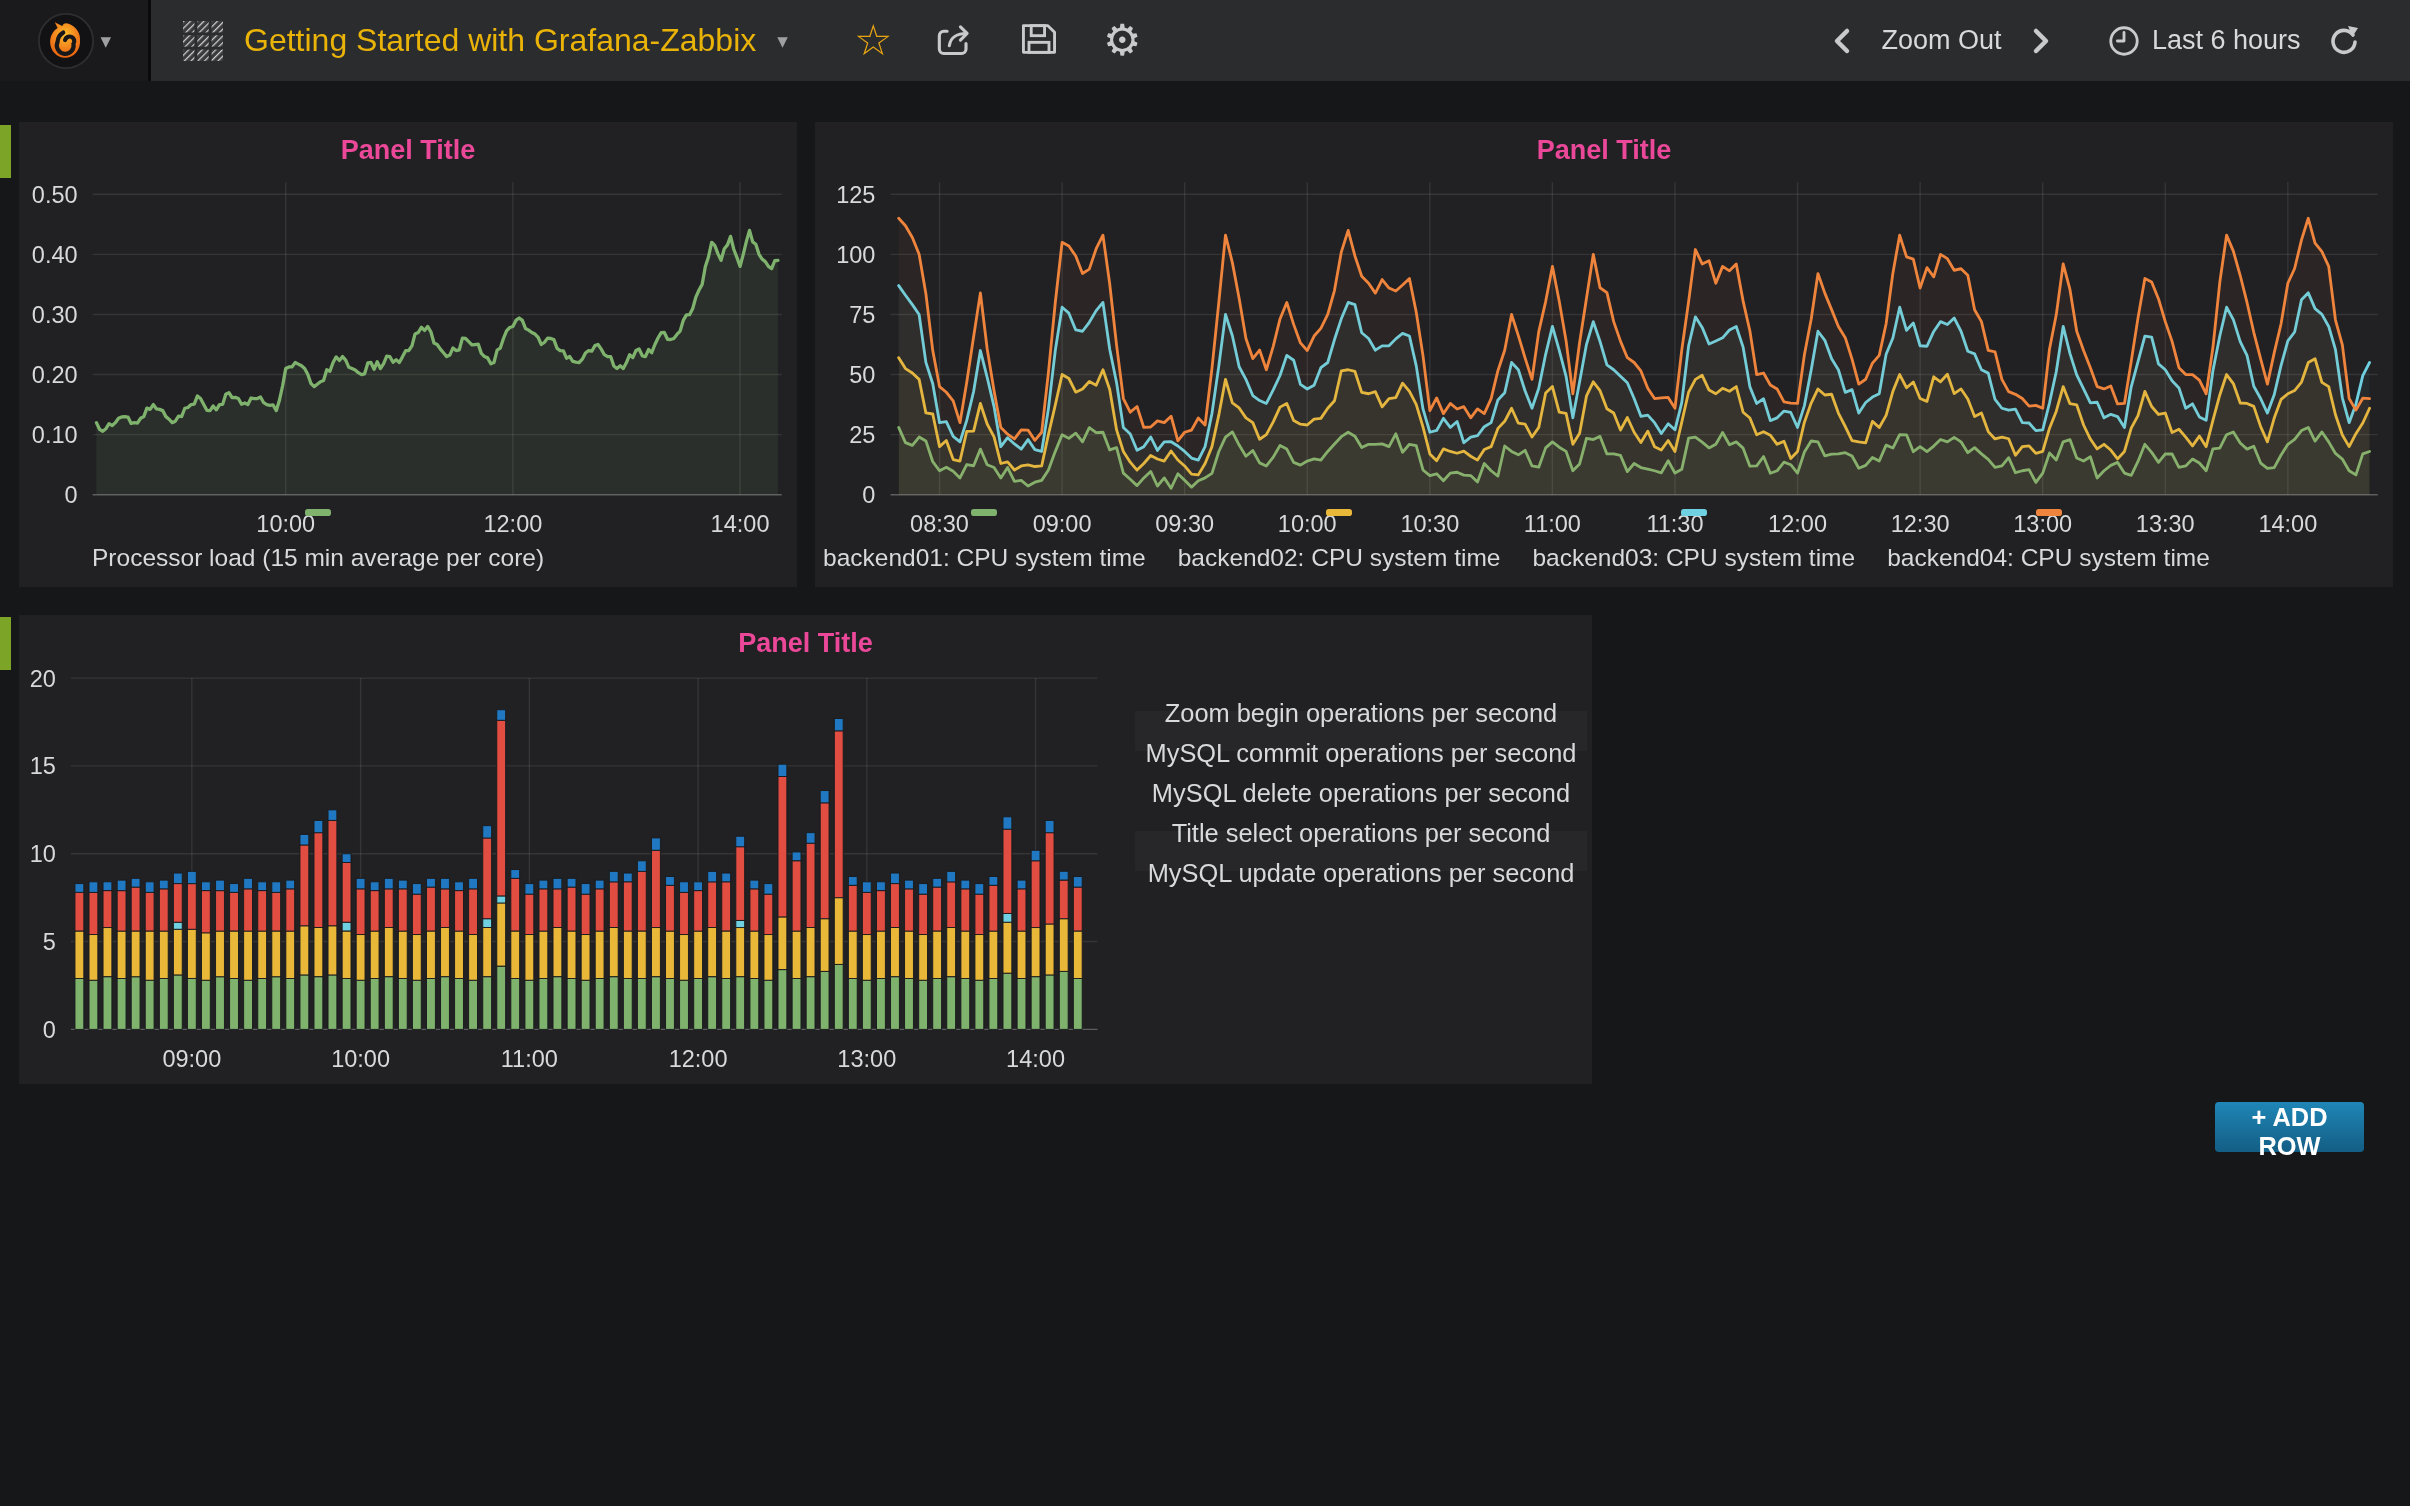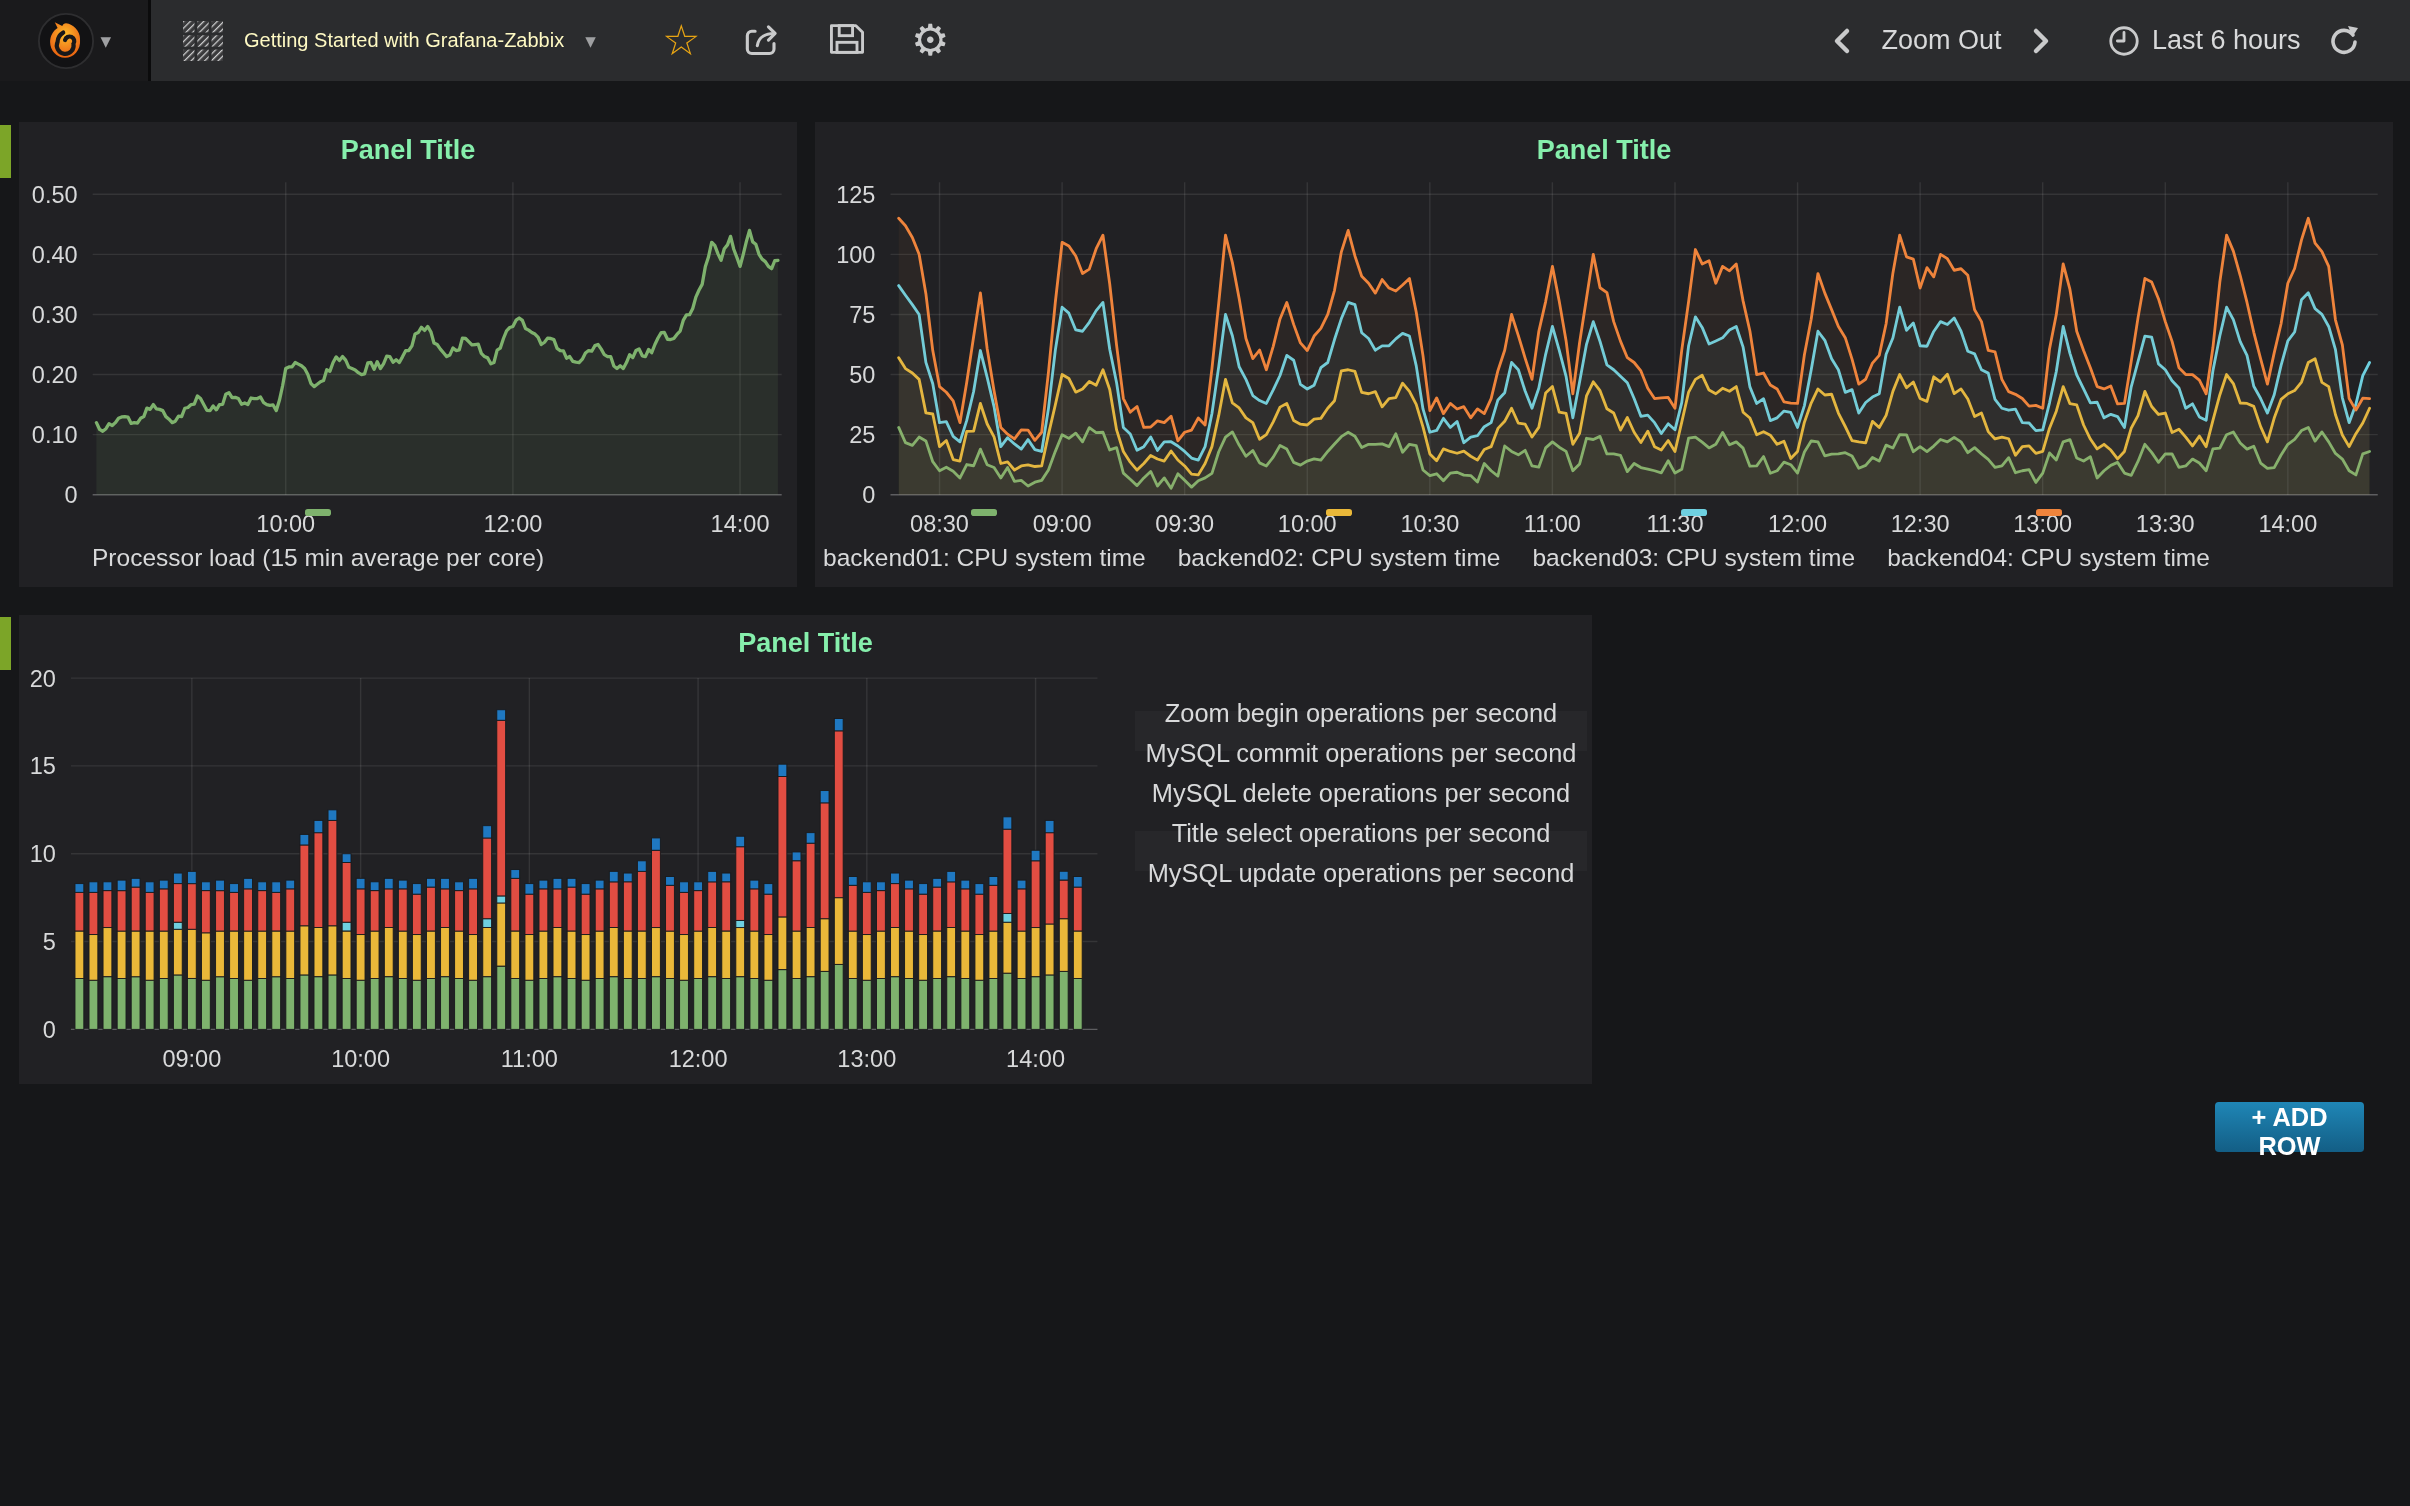--- a/index.html
+++ b/index.html
@@ -3,32 +3,32 @@
 <meta charset="utf-8">
 <style>
   html,body{margin:0;padding:0;background:#161719;font-family:"Liberation Sans",sans-serif;}
   #stage{position:relative;width:2411px;height:1507px;background:#161719;overflow:hidden;color:#D8D9DA;}
   svg text{font-family:"Liberation Sans",sans-serif;}
   
   .navbar{position:absolute;left:0;top:0;width:2411px;height:81px;background:#2B2C2E;display:flex;align-items:stretch;}
   .logo-block{width:148px;background:#1A1A1C;display:flex;align-items:center;justify-content:center;gap:5.6px;border-right:3.8px solid #0B0B0C;cursor:pointer;}
   .caret{color:#9FA0A2;font-size:21px;}
   .nav-main{display:flex;align-items:center;padding-left:32px;gap:21px;}
-  .dash-title{font-size:20px;color:#fef9c3;cursor:pointer;}
+  .dash-title{font-size:32px;color:#eab308;cursor:pointer;}
   .nav-icons{display:flex;align-items:center;gap:40px;margin-left:43px;}
   .nav-icon{width:43px;text-align:center;cursor:pointer;}
   .glyph-star{font-size:43px;color:#E7A413;line-height:81px;}
   .glyph-gear{font-size:43px;color:#C9CACB;line-height:81px;}
   .nav-right{margin-left:auto;display:flex;align-items:center;gap:24.5px;padding-right:50px;}
   .nav-right .lbl{font-size:27px;color:#D8D9DA;cursor:pointer;}
   .timegroup{display:flex;align-items:center;gap:11.3px;margin-left:28px;cursor:pointer;}
   
   .row-strip{position:absolute;left:0;width:11.3px;height:53px;background:#7CA528;cursor:pointer;}
   .panel{position:absolute;background:#212124;}
-  .panel-title{position:absolute;left:0;right:0;top:13px;text-align:center;font-size:27px;font-weight:bold;color:#86efac;cursor:pointer;}
+  .panel-title{position:absolute;left:0;right:0;top:13px;text-align:center;font-size:27px;font-weight:bold;color:#ec4899;cursor:pointer;}
   .chart-svg{position:absolute;left:0;top:0;}
   .legend-row{position:absolute;bottom:15px;display:flex;align-items:center;gap:32px;font-size:24.5px;color:#D8D9DA;}
   .legend-row.centered{left:8px;right:0;}
   .lg-item{display:flex;align-items:center;gap:28px;cursor:pointer;white-space:nowrap;flex-direction:column;}
   .lg-item i{display:inline-block;width:26px;height:6.6px;border-radius:2.8px;}
   .legend-list{position:absolute;display:flex;flex-direction:column;font-size:25.4px;}
   .legend-list .lg-item{height:40px;padding:0 13px;}
   .legend-list .lg-item.alt{background:rgba(255,255,255,0.03);}
   
   .add-row{position:absolute;left:2215px;top:1102px;width:149px;height:50px;border:none;border-radius:3.8px;

